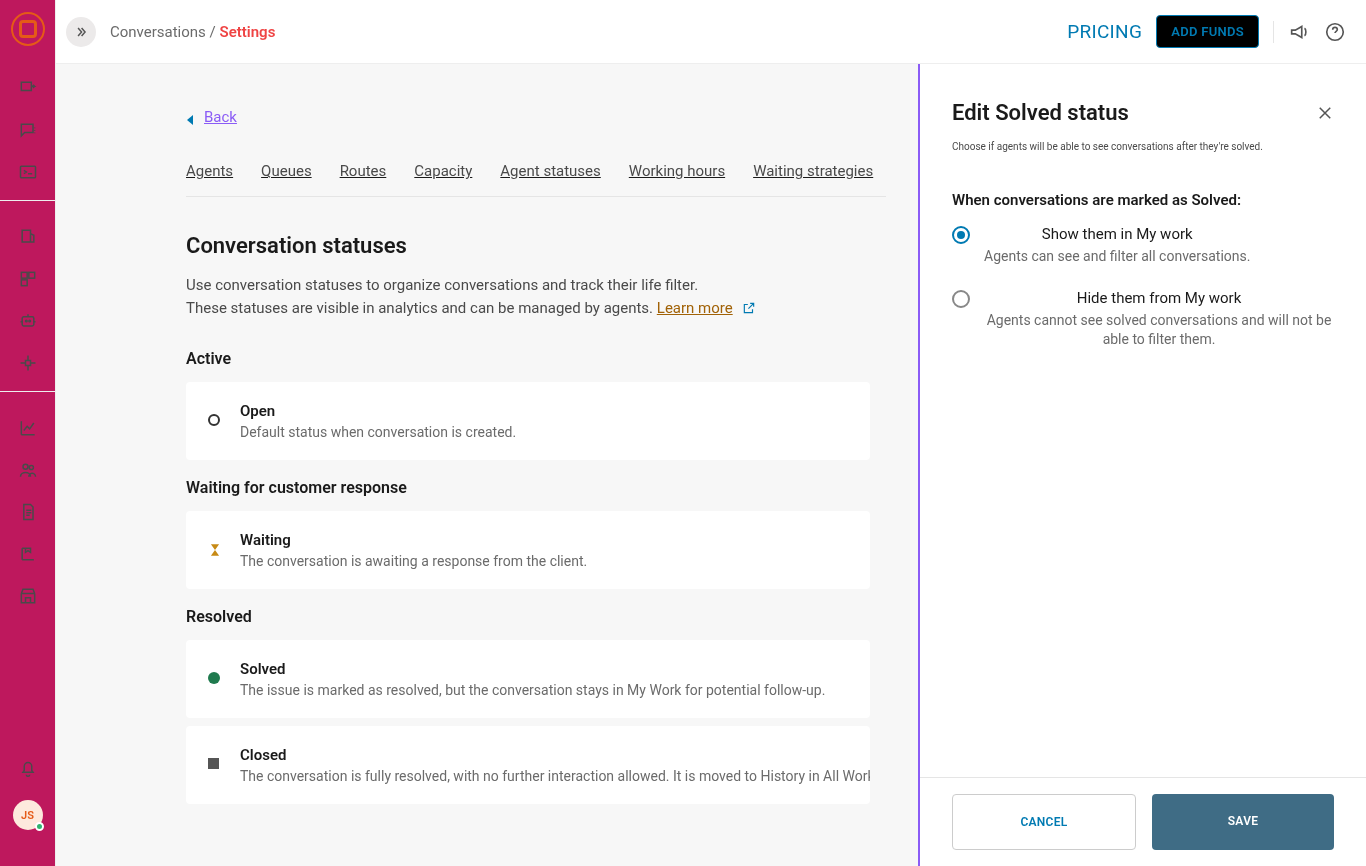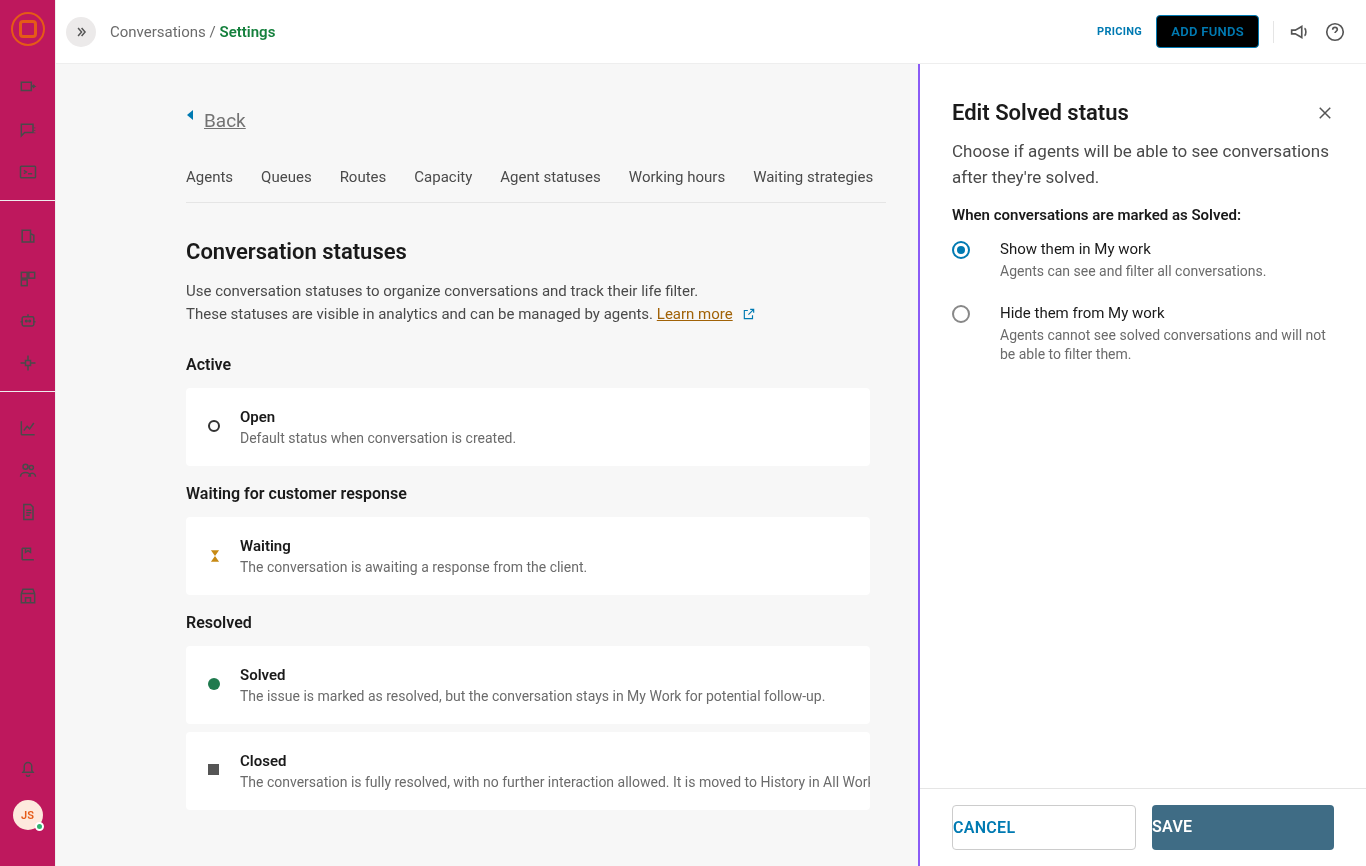--- a/index.html
+++ b/index.html
@@ -119,33 +119,33 @@
       align-items: center;
       justify-content: center;
       cursor: pointer;
       color: #555;
     }
     .breadcrumb {
       font-size: 15px;
       color: #6b6b6b;
     }
     .breadcrumb strong {
-      color: #15803d;
+      color: #ef4444;
       font-weight: 600;
     }
     .topbar-right {
       margin-left: auto;
       display: flex;
       align-items: center;
       gap: 14px;
     }
     .link-btn {
       color: #007ab2;
-      font-weight: 700;
-      font-size: 11px;
+      font-weight: 400;
+      font-size: 19px;
       letter-spacing: 0.3px;
       cursor: pointer;
     }
     .outline-btn {
       border: 1px solid #007ab2;
       color: #007ab2;
       font-weight: 600;
       font-size: 13px;
       letter-spacing: 0.3px;
       padding: 8px 14px;
@@ -175,34 +175,35 @@
       min-height: 0;
     }
     .content {
       flex: 1;
       padding: 44px 48px 20px 130px;
       overflow: hidden;
       min-width: 0;
     }
     .back-link {
       display: inline-flex;
-      align-items: flex-start;
+      align-items: flex-end;
       gap: 10px;
-      color: #737373;
-      font-size: 19px;
+      color: #8b5cf6;
+      font-size: 15px;
       cursor: pointer;
       margin-bottom: 28px;
     }
     .back-link span { text-decoration: underline; }
     .tabs {
       display: flex;
       gap: 28px;
       border-bottom: 1px solid #e5e5e5;
       margin-bottom: 36px;
       min-width: 700px;
+      text-decoration: underline;
     }
     .tab {
       padding: 8px 0 16px;
       font-size: 15px;
       color: #4a4a4a;
       cursor: pointer;
       white-space: nowrap;
     }
     .section-title {
       font-size: 22px;
@@ -296,34 +297,35 @@
       font-size: 22px;
       font-weight: 600;
     }
     .close-btn {
       width: 18px; height: 18px;
       cursor: pointer;
       color: #555;
       margin-top: 4px;
     }
     .panel-desc {
-      font-size: 17px;
+      font-size: 10px;
       color: #4a4a4a;
       line-height: 1.5;
-      margin-bottom: 16px;
+      margin-bottom: 37px;
     }
     .panel-subhead {
       font-size: 15px;
       font-weight: 600;
       margin-bottom: 16px;
     }
     .radio-row {
       display: flex;
-      gap: 30px;
+      gap: 14px;
       margin-bottom: 22px;
+      text-align: center;
     }
     .radio-outer {
       width: 18px;
       height: 18px;
       border: 2px solid #888;
       border-radius: 50%;
       margin-top: 1px;
       flex-shrink: 0;
       display: flex;
       align-items: center;
@@ -349,23 +351,23 @@
       line-height: 1.4;
     }
     .panel-footer {
       border-top: 1px solid #e5e5e5;
       padding: 16px 32px;
       display: flex;
       gap: 16px;
     }
     .btn {
       flex: 1;
-      padding: 12px 0;
-      text-align: left;
-      font-size: 16px;
+      padding: 20px 0;
+      text-align: center;
+      font-size: 12px;
       font-weight: 600;
       letter-spacing: 0.3px;
       border-radius: 4px;
       cursor: pointer;
     }
     .btn-cancel {
       border: 1px solid #ccc;
       color: #007ab2;
       background: #fff;
     }

